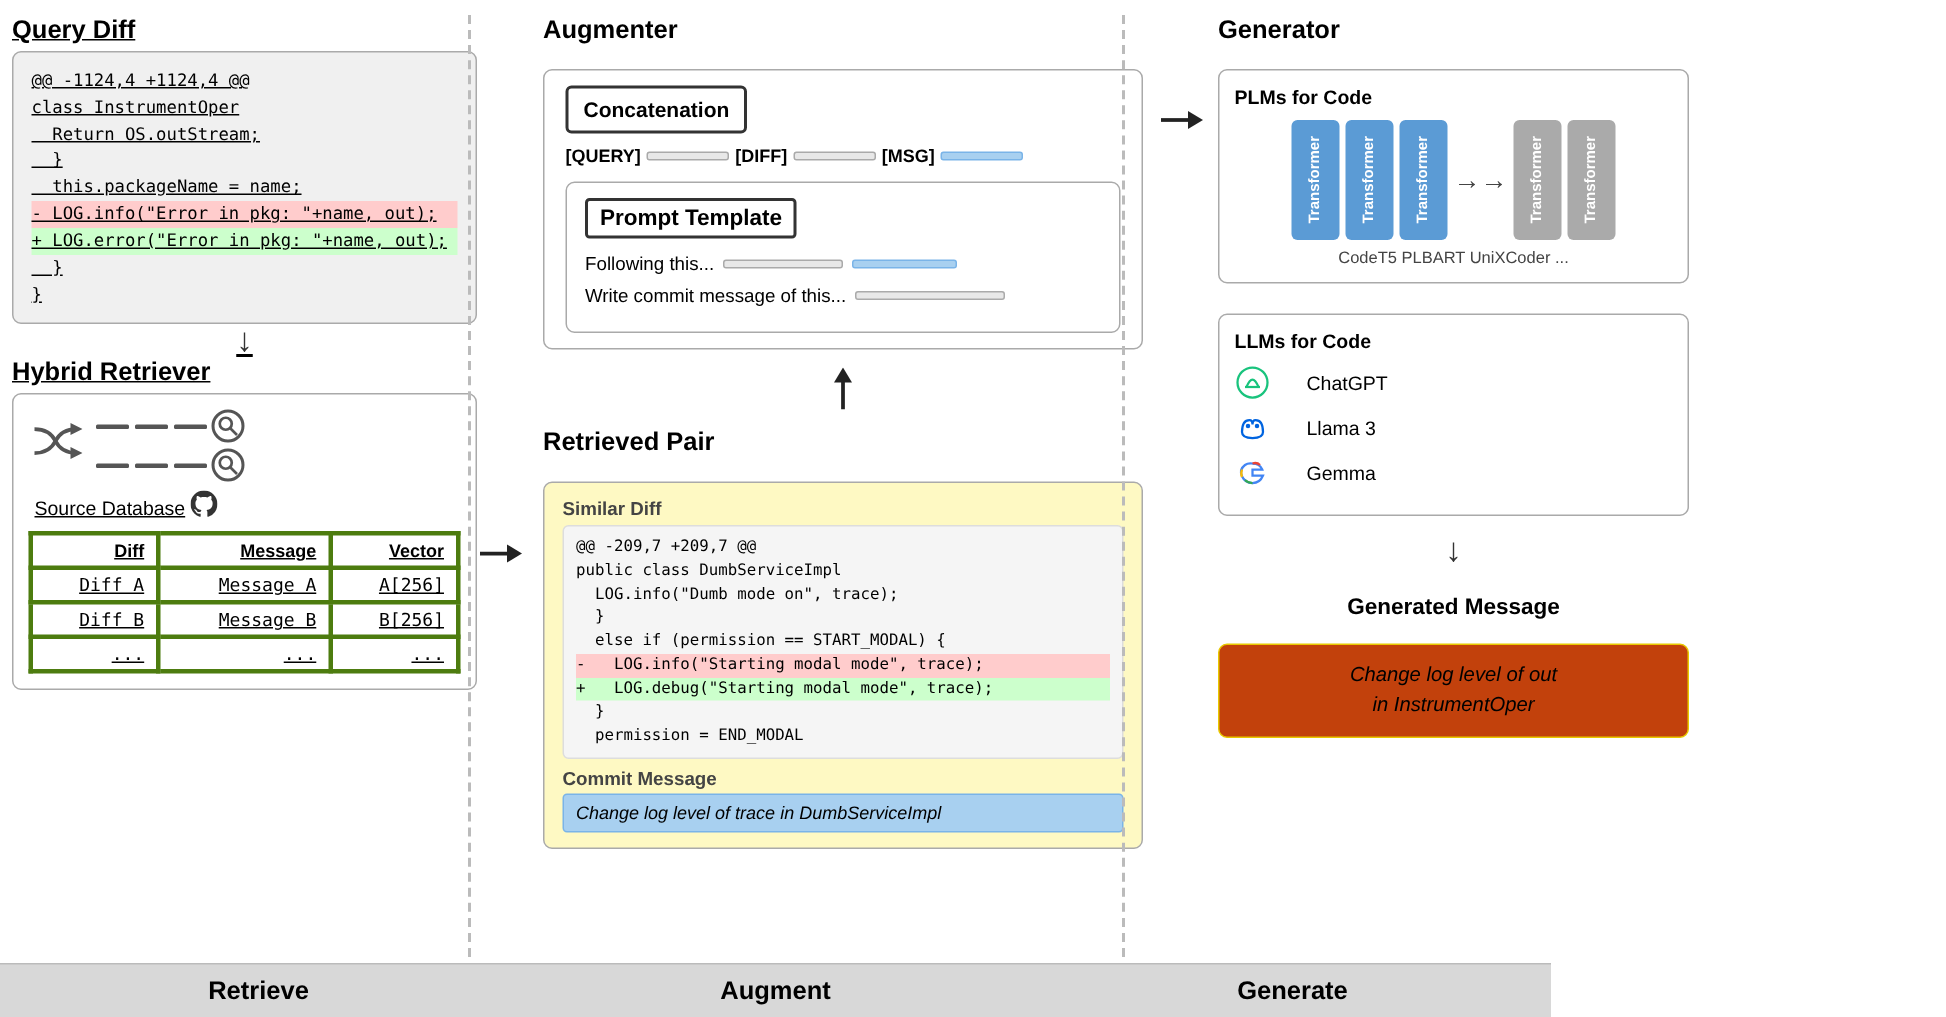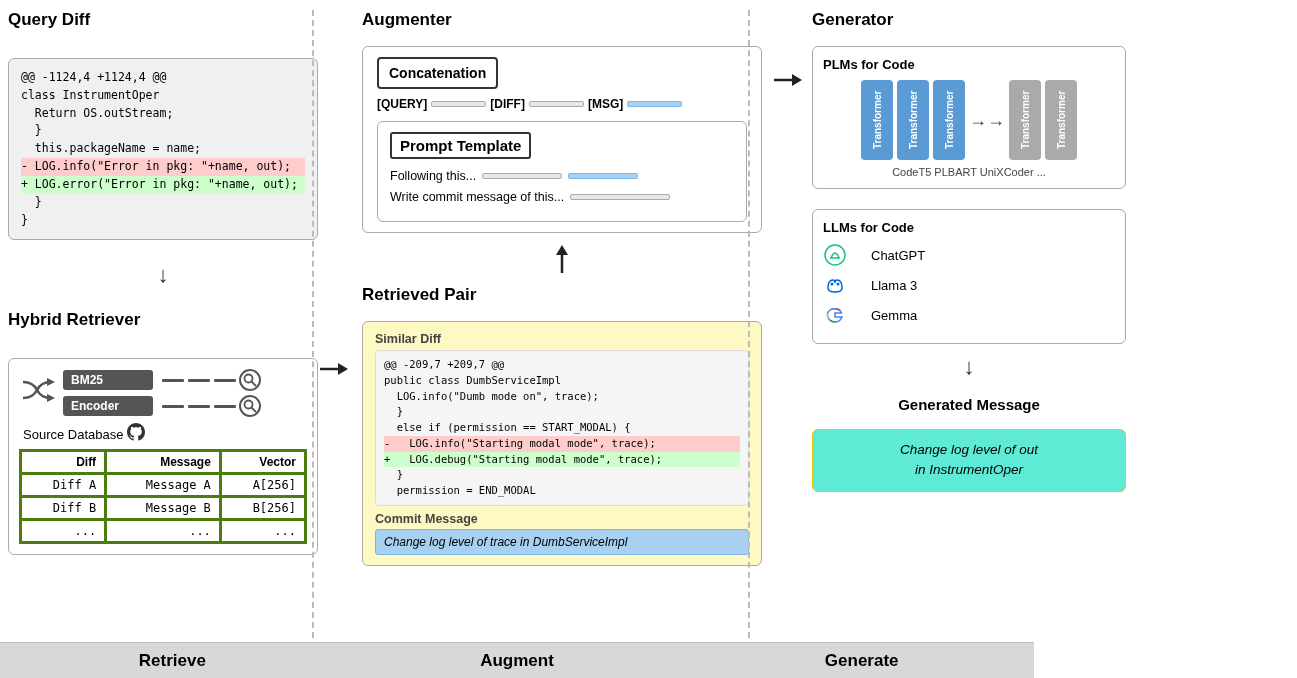--- a/index.html
+++ b/index.html
@@ -16,21 +16,21 @@
     .main-container {
       display: flex;
       flex-direction: row;
       width: 100%;
       height: 100%;
       padding: 10px 8px;
       gap: 0;
     }
 
     
-    .col-retrieve { width: 310px; flex-shrink: 0; display: flex; flex-direction: column; gap: 24px; }
+    .col-retrieve { width: 310px; flex-shrink: 0; display: flex; flex-direction: column; gap: 0; text-decoration: underline; }
     .col-augment { width: 420px; flex-shrink: 0; display: flex; flex-direction: column; gap: 12px; padding: 0 10px; }
     .col-generate { width: 330px; flex-shrink: 0; display: flex; flex-direction: column; gap: 12px; padding: 0 8px; }
 
     
     .section-title {
       font-size: 17px;
       font-weight: bold;
       margin-bottom: 4px;
     }
 
@@ -315,21 +315,21 @@
     }
 
     
     .generated-msg-title {
       font-weight: bold;
       font-size: 15px;
       text-align: center;
       margin: 6px 0 4px;
     }
     .generated-msg-box {
-      background: #5eead4;
+      background: #c2410c;
       border: 1.5px solid #e8c800;
       border-radius: 6px;
       padding: 10px 12px;
       font-style: italic;
       font-size: 13.5px;
       text-align: center;
       line-height: 1.5;
     }
 
     
@@ -408,28 +408,20 @@
         <div style="font-size:28px; color:#555; font-weight:bold;">
           
           <svg width="36" height="36" viewBox="0 0 36 36">
             <path d="M4 10 Q14 10 18 18 Q22 26 32 26" stroke="#555" stroke-width="2.5" fill="none"></path>
             <path d="M4 26 Q14 26 18 18 Q22 10 32 10" stroke="#555" stroke-width="2.5" fill="none"></path>
             <polygon points="28,6 36,10 28,14" fill="#555"></polygon>
             <polygon points="28,22 36,26 28,30" fill="#555"></polygon>
           </svg>
         </div>
 
-        <div class="retriever-buttons">
-          <div class="retriever-btn">
-            <span>BM25</span>
-          </div>
-          <div class="retriever-btn">
-            <span>Encoder</span>
-          </div>
-        </div>
 
         <div class="retriever-lines">
           <div class="retriever-line">
             <span class="line-bar"></span>
             <span class="line-bar"></span>
             <span class="line-bar"></span>
             <div class="search-circle">
               <svg width="14" height="14" viewBox="0 0 14 14">
                 <circle cx="5.5" cy="5.5" r="4" stroke="#555" stroke-width="1.8" fill="none"></circle>
                 <line x1="8.5" y1="8.5" x2="13" y2="13" stroke="#555" stroke-width="1.8"></line>

